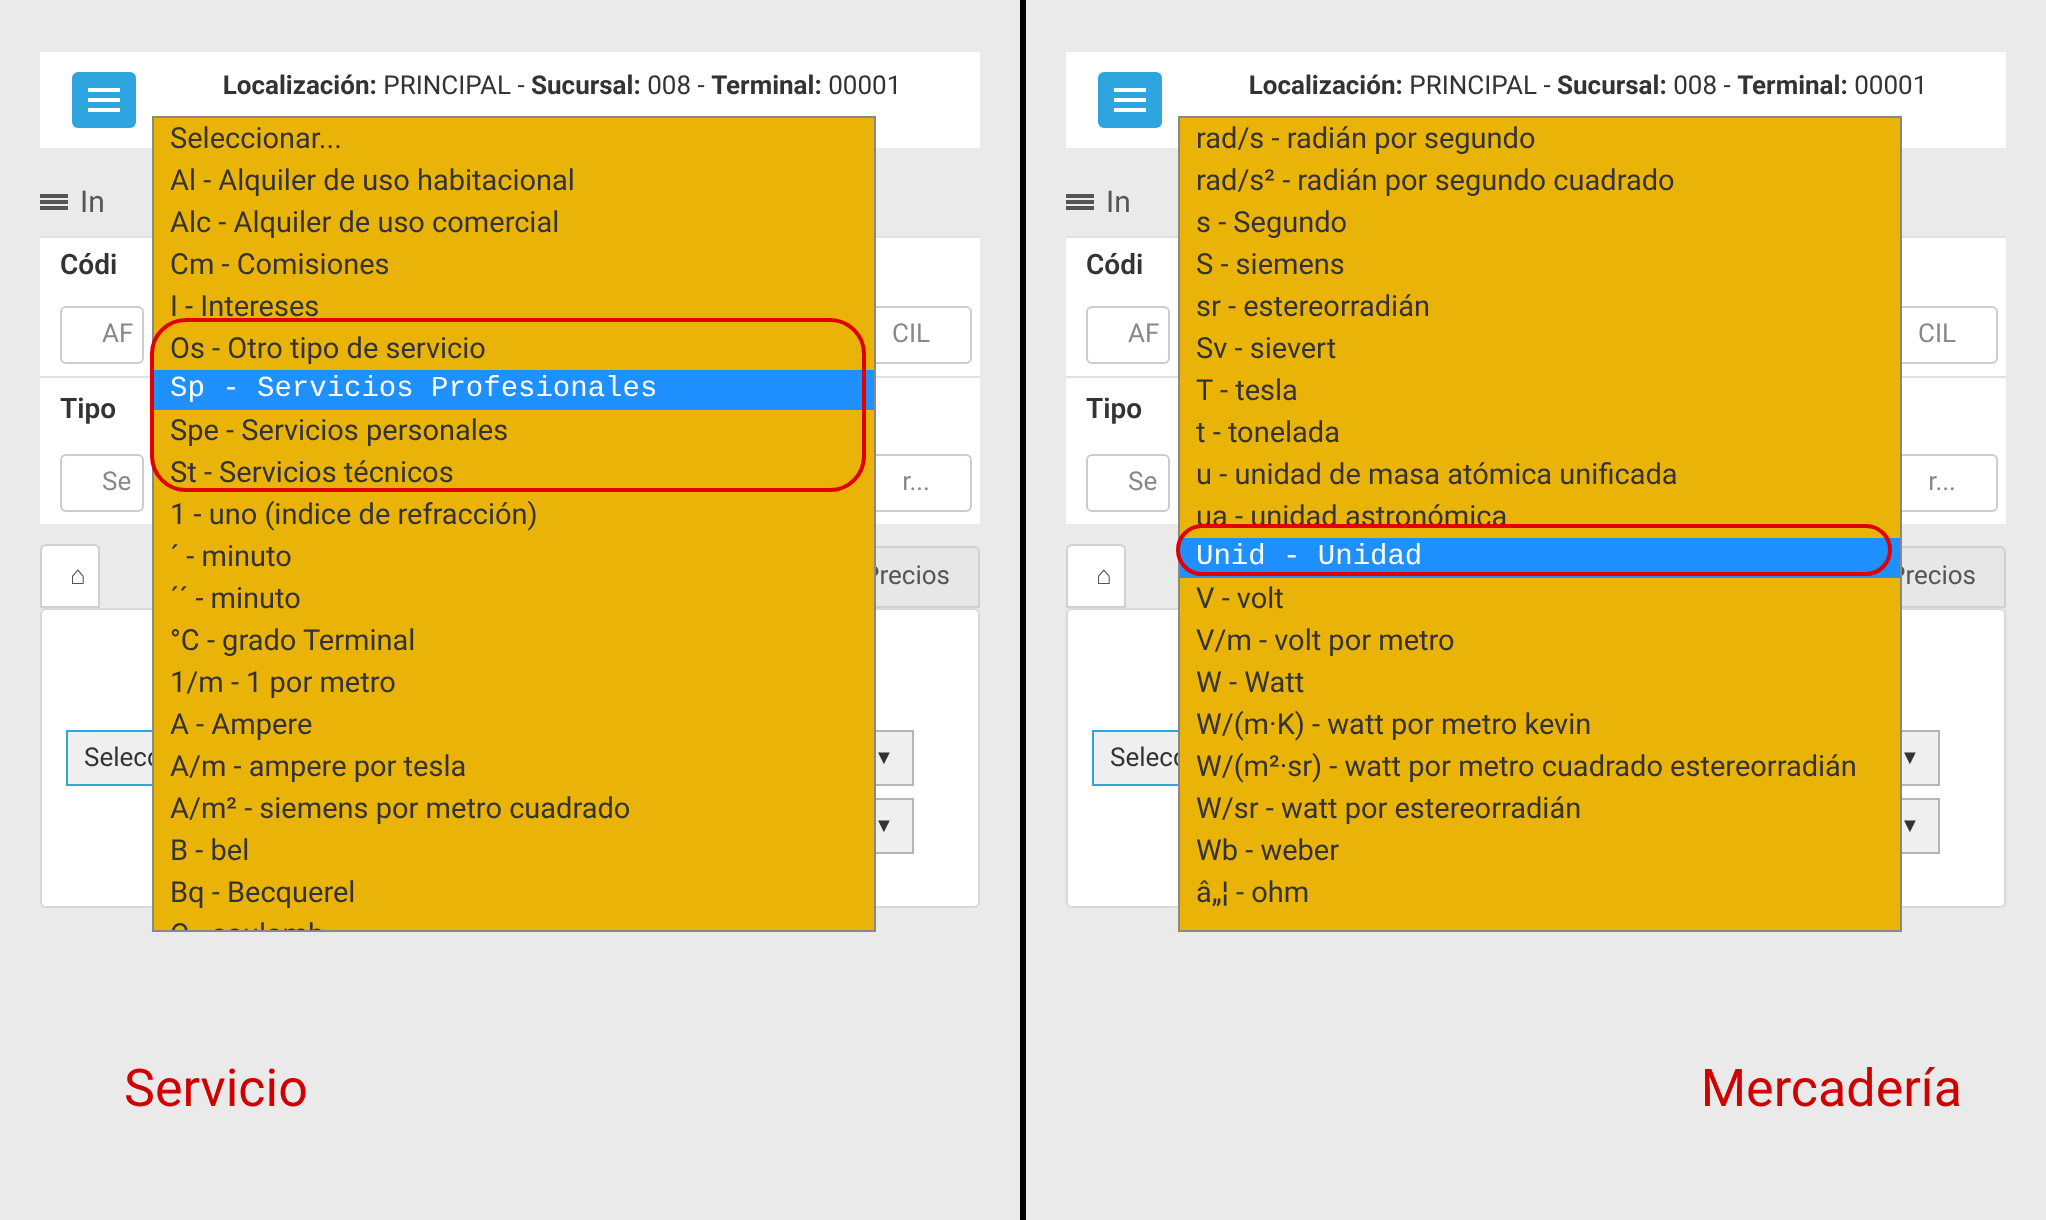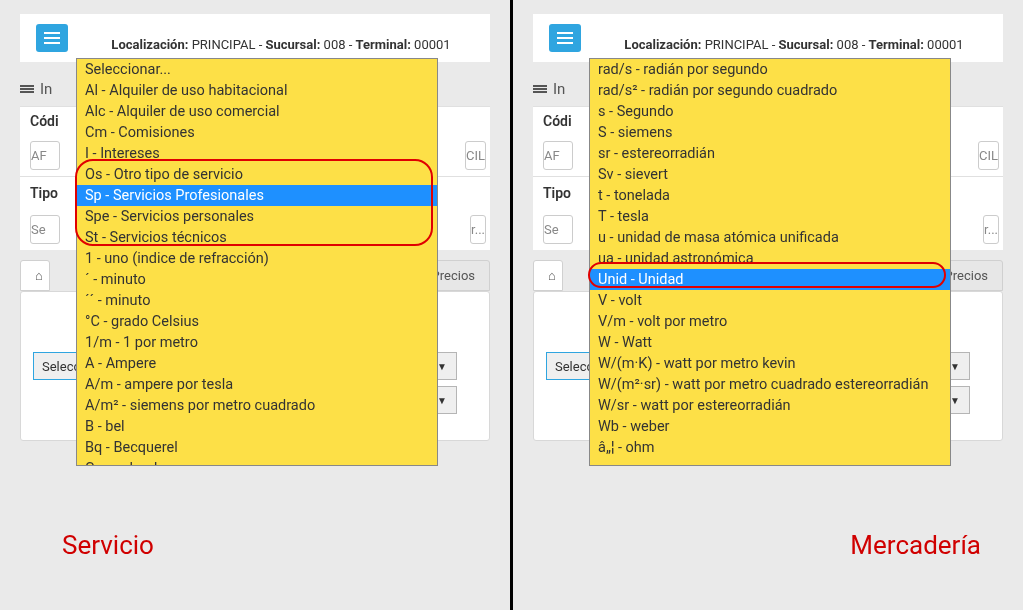--- a/index.html
+++ b/index.html
@@ -1,43 +1,43 @@
 <!DOCTYPE html>
 <html><head>
 <meta charset="utf-8">
 <style>
   * { box-sizing: border-box; margin: 0; padding: 0; }
   body { font-family: -apple-system, BlinkMacSystemFont, "Segoe UI", Roboto, Arial, sans-serif; font-size: 14px; color: #333; background: #eaeaea; }
   .container { display: flex; width: 1023px; height: 610px; }
   .divider { width: 3px; background: #000; }
   .pane { flex: 1; position: relative; background: #eaeaea; padding: 0; overflow: hidden; }
-  .header-row { display: flex; align-items: flex-end; padding: 10px 16px 10px 16px; background: #fff; margin: 14px 20px 8px 20px; font-size: 13px;}
+  .header-row { display: flex; align-items: flex-start; padding: 10px 16px 10px 16px; background: #fff; margin: 26px 20px 8px 20px; font-size: 13px;}
   .hamburger-btn { background: #2fa5e0; color: #fff; border: none; padding: 6px 12px; border-radius: 3px; margin-right: 20px; font-size: 14px; display: flex; flex-direction: column; gap: 3px; width: 32px; height: 28px; align-items: center; justify-content: center; cursor:pointer;}
   .hamburger-btn span { display: block; width: 16px; height: 2px; background: #fff; }
   .header-text { flex: 1; text-align: center; }
   .header-text b { font-weight: 700; }
   .content { padding: 0 20px; position: relative; }
   .left-strip { display: flex; align-items: center; gap: 6px; padding: 10px 0 8px 0; color: #555; font-size: 15px; }
   .field-row { display: flex; align-items: center; gap: 8px; padding: 6px 0; background:#fff; padding-left:10px;}
   .label { font-weight: 600; text-align: center; }
-  .cil-box { border: 1px solid #ccc; background: #fff; padding: 6px 0; color: #888; font-size: 13px; border-radius:3px;}
+  .cil-box { border: 1px solid #ccc; background: #fff; padding: 6px 20px; color: #888; font-size: 13px; border-radius:3px;}
   .tipo-row { background:#fff; padding:8px 0 8px 10px;}
   .tabs-row { display: flex; align-items: center; gap: 6px; margin-top: 10px; }
   .tab { border: 1px solid #d0d0d0; background: #e7e7e7; padding: 7px 14px; font-size: 13px; border-radius: 3px 3px 0 0; color: #555; cursor:pointer;}
   .tab.active { background: #fff; }
   .bottom-panel { background: #fff; border: 1px solid #d8d8d8; border-radius: 3px; margin-top: 0; padding: 20px 12px 60px 12px; position: relative; }
   .selectors-row { display: flex; align-items: center; gap: 20px; margin-top: 40px; }
   .sel { border: 1px solid #b5b5b5; background: #efefef; padding: 5px 8px; font-size: 13px; height: 28px; min-width: 92px; display:flex; align-items:center; justify-content:space-between; cursor:pointer;}
   .sel.open { border: 1px solid #2fa5e0; }
   .sel-caret { font-size: 10px; color: #333; }
   .blank-input { border: 1px solid #ccc; height: 28px; width: 110px; background:#fff;}
-  .dropdown-overlay { position: absolute; top: 58px; left: 76px; width: 362px; height: 408px; background: #fde047; border: 1px solid #888; overflow: hidden; display: flex; flex-direction: column; z-index: 50; box-shadow: 0 0 0 rgba(0,0,0,0);}
+  .dropdown-overlay { position: absolute; top: 58px; left: 76px; width: 362px; height: 408px; background: #eab308; border: 1px solid #888; overflow: hidden; display: flex; flex-direction: column; z-index: 50; box-shadow: 0 0 0 rgba(0,0,0,0);}
   .dropdown-items { flex: 1; overflow-y: auto; }
   .dd-item { padding: 2px 8px; font-size: 14.5px; color: #333; cursor: pointer; white-space:nowrap; overflow:hidden; text-overflow:ellipsis;}
-  .dd-item.selected { background: #1e90ff; color: #fff; }
+  .dd-item.selected { background: #1e90ff; color: #fff; font-family: Liberation Mono, monospace; }
   .red-bubble { position: absolute; border: 2px solid #e00000; border-radius: 18px; pointer-events: none; z-index: 60; }
   .red-label { position: absolute; color: #d00000; font-size: 26px; font-weight: 400; z-index: 5;}
   .list-icon { display:inline-block; width:14px; height:10px;}
   .list-icon span{display:block;height:2px;background:#555;margin:1px 0;}
   .car-sel { position:absolute; right:32px; top:400px; }
   .sel-car { border:1px solid #b5b5b5; background:#efefef; height:28px; width:30px; display:flex; align-items:center; justify-content:center; font-size:10px;}
 </style>
 </head>
 <body>
 
@@ -115,21 +115,21 @@
           <div class="dd-item">Alc - Alquiler de uso comercial</div>
           <div class="dd-item">Cm - Comisiones</div>
           <div class="dd-item">I - Intereses</div>
           <div class="dd-item">Os - Otro tipo de servicio</div>
           <div class="dd-item selected">Sp - Servicios Profesionales</div>
           <div class="dd-item">Spe - Servicios personales</div>
           <div class="dd-item">St - Servicios técnicos</div>
           <div class="dd-item">1 - uno (indice de refracción)</div>
           <div class="dd-item">´ - minuto</div>
           <div class="dd-item">´´ - minuto</div>
-          <div class="dd-item">°C - grado Celsius</div>
+          <div class="dd-item">°C - grado Terminal</div>
           <div class="dd-item">1/m - 1 por metro</div>
           <div class="dd-item">A - Ampere</div>
           <div class="dd-item">A/m - ampere por tesla</div>
           <div class="dd-item">A/m² - siemens por metro cuadrado</div>
           <div class="dd-item">B - bel</div>
           <div class="dd-item">Bq - Becquerel</div>
           <div class="dd-item">C - coulomb</div>
         </div>
     </div>
 
@@ -205,22 +205,22 @@
     </div>
 
     <div class="dropdown-overlay">
       <div class="dropdown-items" id="dd-right">
           <div class="dd-item">rad/s - radián por segundo</div>
           <div class="dd-item">rad/s² - radián por segundo cuadrado</div>
           <div class="dd-item">s - Segundo</div>
           <div class="dd-item">S - siemens</div>
           <div class="dd-item">sr - estereorradián</div>
           <div class="dd-item">Sv - sievert</div>
+          <div class="dd-item">T - tesla</div>
           <div class="dd-item">t - tonelada</div>
-          <div class="dd-item">T - tesla</div>
           <div class="dd-item">u - unidad de masa atómica unificada</div>
           <div class="dd-item">ua - unidad astronómica</div>
           <div class="dd-item selected">Unid - Unidad</div>
           <div class="dd-item">V - volt</div>
           <div class="dd-item">V/m - volt por metro</div>
           <div class="dd-item">W - Watt</div>
           <div class="dd-item">W/(m·K) - watt por metro kevin</div>
           <div class="dd-item">W/(m²·sr) - watt por metro cuadrado estereorradián</div>
           <div class="dd-item">W/sr - watt por estereorradián</div>
           <div class="dd-item">Wb - weber</div>

